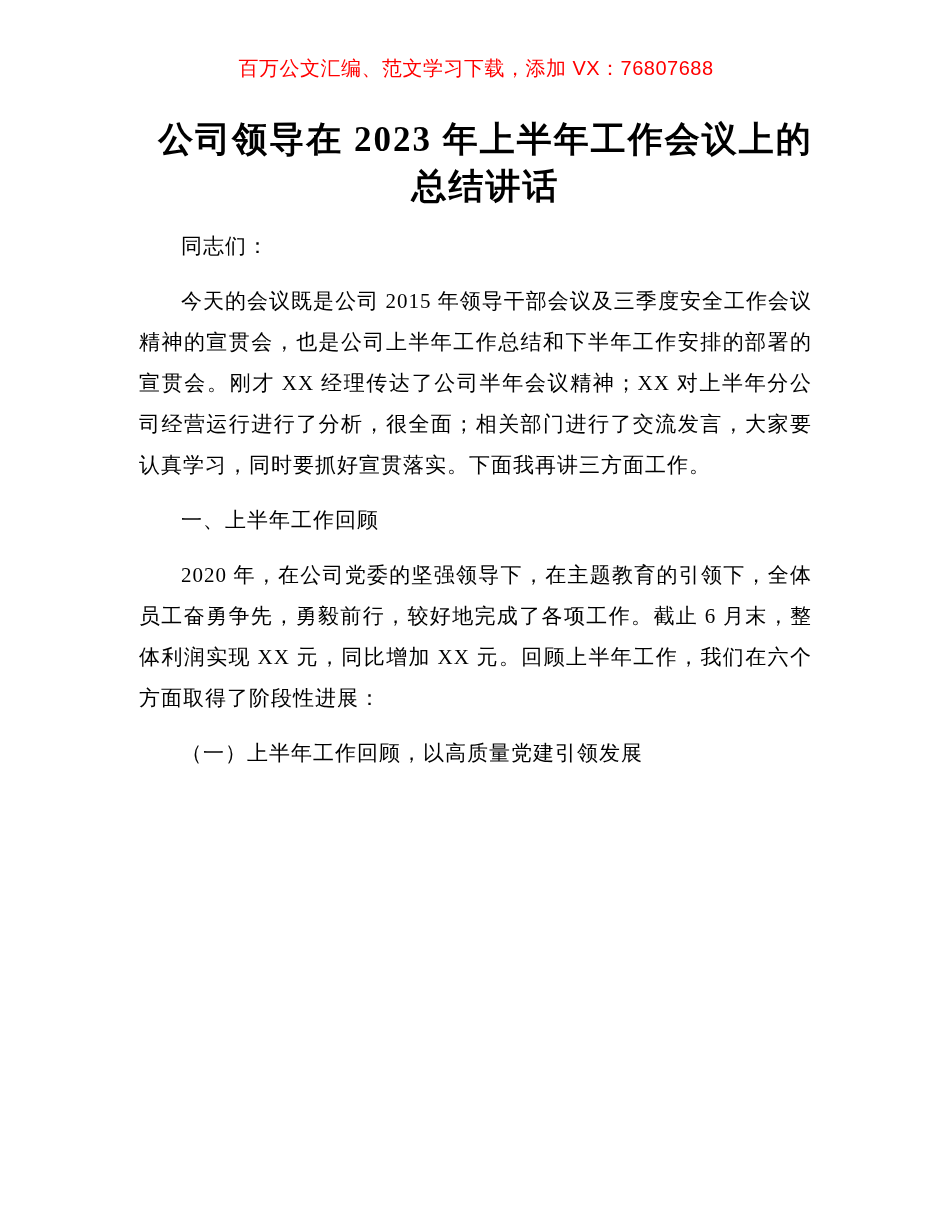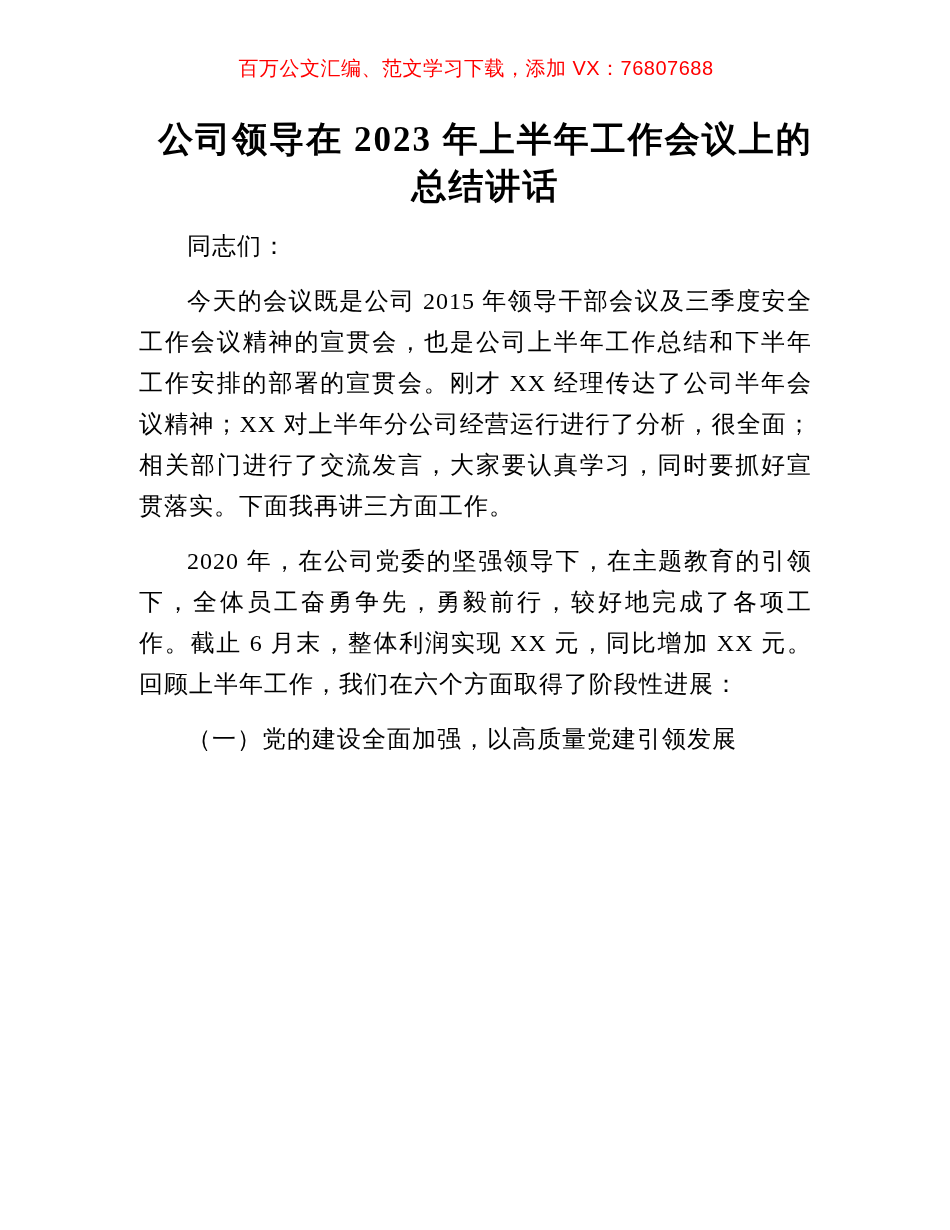--- a/index.html
+++ b/index.html
@@ -39,21 +39,21 @@
     line-height: 47px;
     color: #000000;
     letter-spacing: 2px;
   }
   .doc-body {
     width: 673px;
   }
   .para {
     margin: 14px 0 12px 0;
     font-family: "Liberation Serif", sans-serif;
-    font-size: 24px;
+    font-size: 21px;
     line-height: 41px;
     color: #000000;
     letter-spacing: 1px;
     text-align: justify;
     text-indent: 2em;
   }
   .para.heading {
     font-weight: normal;
   }
 </style>
@@ -65,21 +65,22 @@
   <div class="notice">百万公文汇编、范文学习下载，添加 VX：76807688</div>
 
   <h1 class="doc-title">公司领导在 2023 年上半年工作会议上的总结讲话</h1>
 
   <div class="doc-body">
 
     <p class="para">同志们：</p>
 
     <p class="para">今天的会议既是公司 2015 年领导干部会议及三季度安全工作会议精神的宣贯会，也是公司上半年工作总结和下半年工作安排的部署的宣贯会。刚才 XX 经理传达了公司半年会议精神；XX 对上半年分公司经营运行进行了分析，很全面；相关部门进行了交流发言，大家要认真学习，同时要抓好宣贯落实。下面我再讲三方面工作。</p>
 
+    <p class="para heading">一、上半年工作回顾</p>
 
     <p class="para">2020 年，在公司党委的坚强领导下，在主题教育的引领下，全体员工奋勇争先，勇毅前行，较好地完成了各项工作。截止 6 月末，整体利润实现 XX 元，同比增加 XX 元。回顾上半年工作，我们在六个方面取得了阶段性进展：</p>
 
-    <p class="para heading">（一）党的建设全面加强，以高质量党建引领发展</p>
+    <p class="para heading">（一）上半年工作回顾，以高质量党建引领发展</p>
 
 
   </div>
 
 </div>
 
 </body></html>

